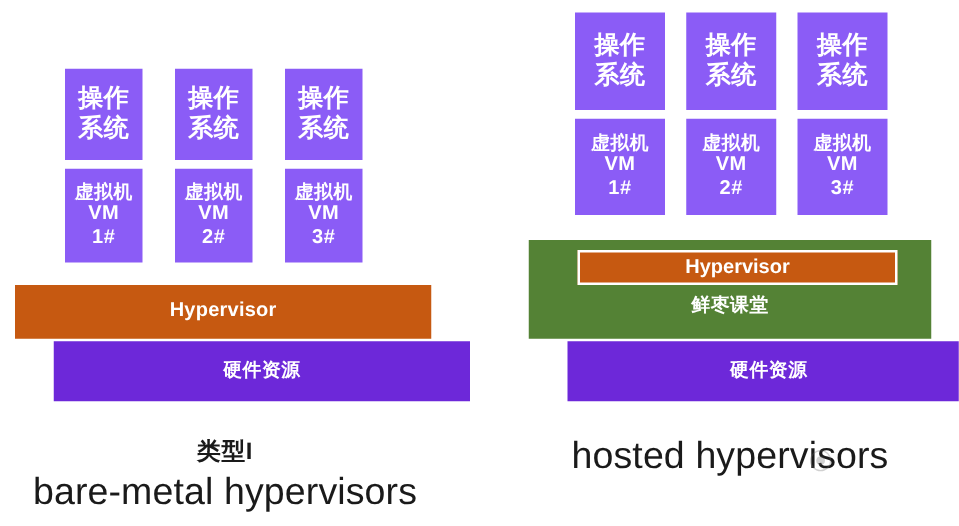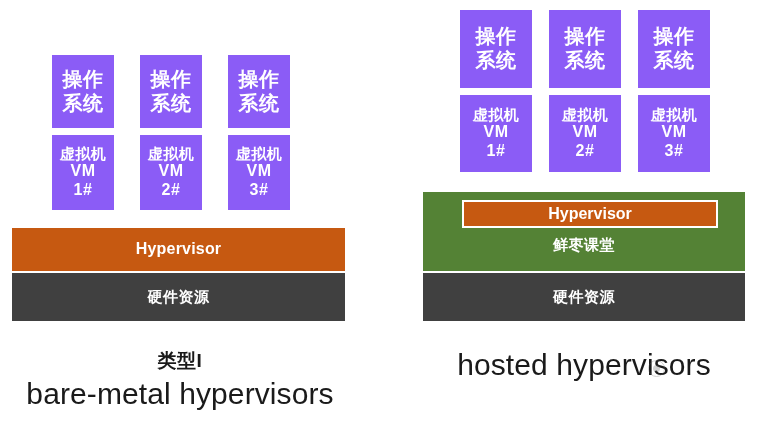--- a/index.html
+++ b/index.html
@@ -51,23 +51,24 @@
   .vm-box .vm-en { font-size: 16px; }
   .vm-box .vm-id { font-size: 16px; }
 
   .hypervisor-bar {
     background: #C65911;
     font-size: 16px;
     letter-spacing: 0.2px;
   }
 
   .hardware-bar {
-    background: #404040;
+    background: #6d28d9;
     font-size: 15px;
     letter-spacing: 0.5px;
+    margin-left: 31px;
   }
 
   .host-os-block {
     background: #548235;
     display: block;
   }
 
   .host-os-label {
     position: absolute;
     left: 0;

